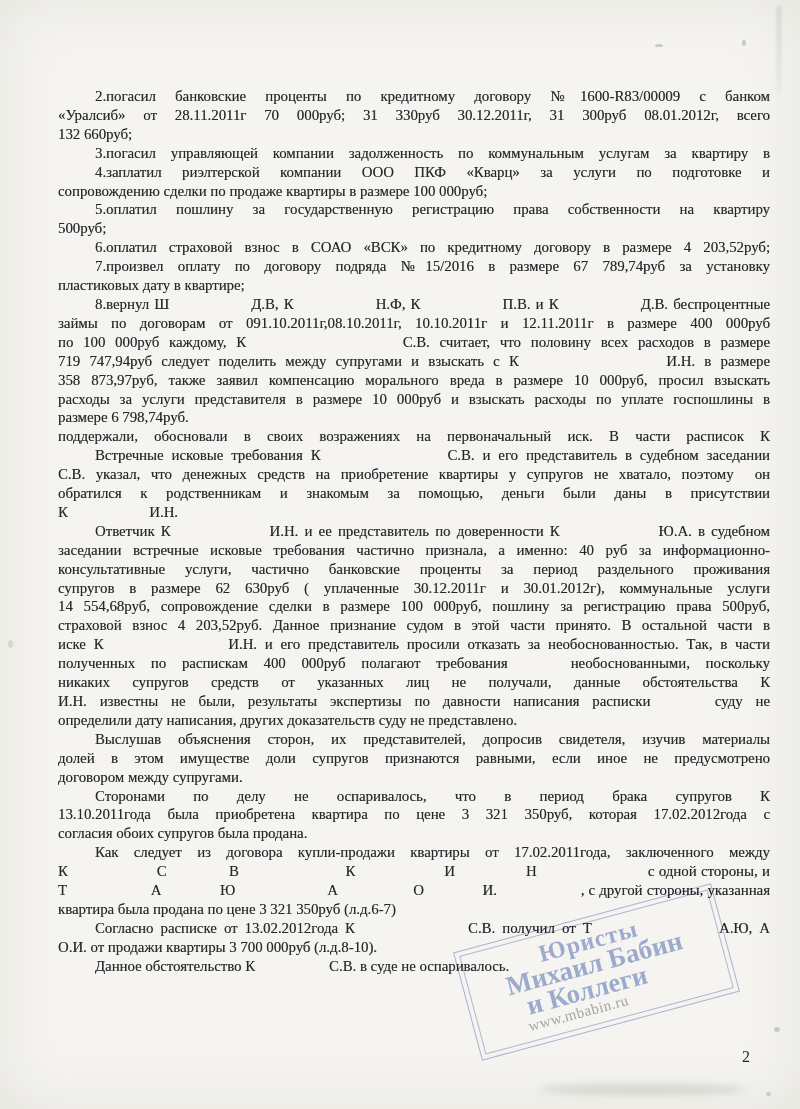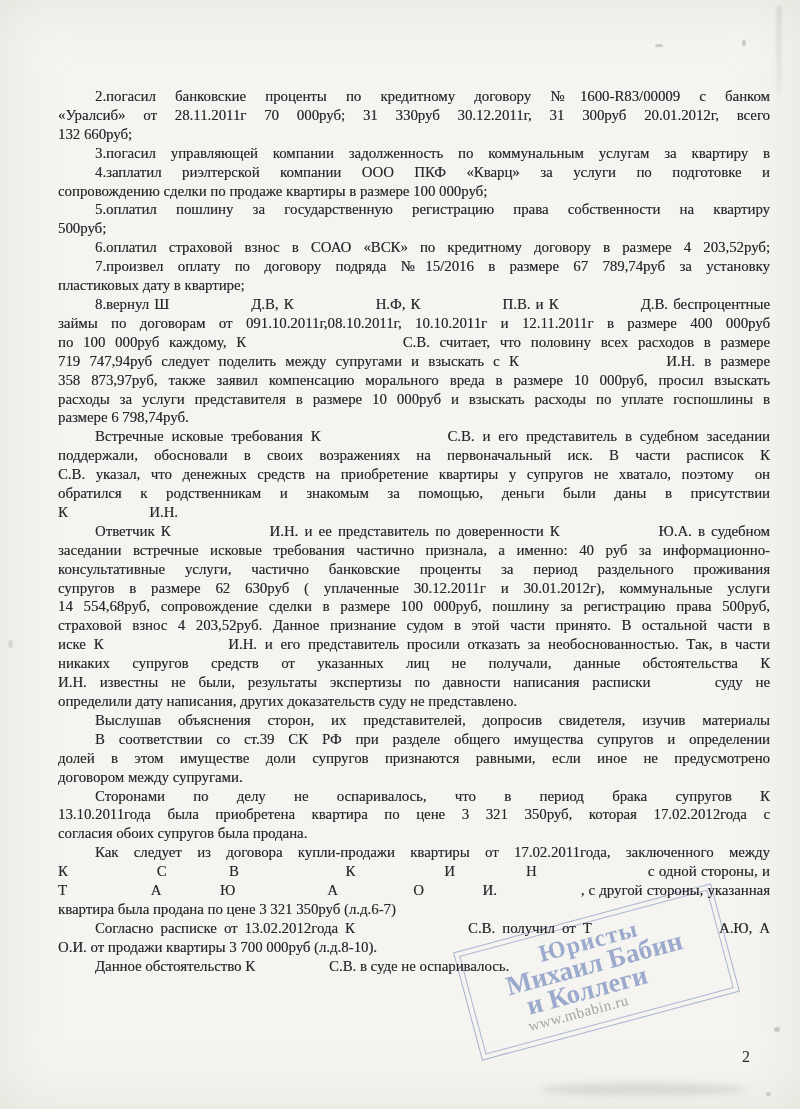--- a/index.html
+++ b/index.html
@@ -58,21 +58,21 @@
   .sp5 { left:8px;  top:640px;  width:5px; height:8px; opacity:.6; }
 </style>
 </head>
 <body>
 
 <div class="page">
 
   <div class="doc-body">
       <div class="para">
         <div class="line first">2.погасил банковские проценты по кредитному договору №1600-R83/00009 с банком</div>
-        <div class="line">«Уралсиб» от 28.11.2011г 70 000руб; 31 330руб 30.12.2011г, 31 300руб 20.01.2012г, всего</div>
+        <div class="line">«Уралсиб» от 28.11.2011г 70 000руб; 31 330руб 30.12.2011г, 31 300руб 08.01.2012г, всего</div>
         <div class="line last">132 660руб;</div>
       </div>
       <div class="para">
         <div class="line first">3.погасил управляющей компании задолженность по коммунальным услугам за квартиру в</div>
       </div>
       <div class="para">
         <div class="line first">4.заплатил риэлтерской компании ООО ПКФ «Кварц» за услуги по подготовке и</div>
         <div class="line last">сопровождению сделки по продаже квартиры в размере 100 000руб;</div>
       </div>
       <div class="para">
@@ -89,43 +89,43 @@
       <div class="para">
         <div class="line first">8.вернул Ш&nbsp;&nbsp;&nbsp;&nbsp;&nbsp;&nbsp;&nbsp;&nbsp;&nbsp;&nbsp;&nbsp;&nbsp;&nbsp;&nbsp;&nbsp;&nbsp;Д.В, К&nbsp;&nbsp;&nbsp;&nbsp;&nbsp;&nbsp;&nbsp;&nbsp;&nbsp;&nbsp;&nbsp;&nbsp;&nbsp;&nbsp;&nbsp;&nbsp;Н.Ф, К&nbsp;&nbsp;&nbsp;&nbsp;&nbsp;&nbsp;&nbsp;&nbsp;&nbsp;&nbsp;&nbsp;&nbsp;&nbsp;&nbsp;&nbsp;&nbsp;П.В. и К&nbsp;&nbsp;&nbsp;&nbsp;&nbsp;&nbsp;&nbsp;&nbsp;&nbsp;&nbsp;&nbsp;&nbsp;&nbsp;&nbsp;&nbsp;&nbsp;Д.В. беспроцентные</div>
         <div class="line">займы по договорам от 091.10.2011г,08.10.2011г, 10.10.2011г и 12.11.2011г в размере 400 000руб</div>
         <div class="line">по 100 000руб каждому, К&nbsp;&nbsp;&nbsp;&nbsp;&nbsp;&nbsp;&nbsp;&nbsp;&nbsp;&nbsp;&nbsp;&nbsp;&nbsp;&nbsp;&nbsp;&nbsp;С.В. считает, что половину всех расходов в размере</div>
         <div class="line">719 747,94руб следует поделить между супругами и взыскать с К&nbsp;&nbsp;&nbsp;&nbsp;&nbsp;&nbsp;&nbsp;&nbsp;&nbsp;&nbsp;&nbsp;&nbsp;&nbsp;&nbsp;&nbsp;&nbsp;И.Н. в размере</div>
         <div class="line">358 873,97руб, также заявил компенсацию морального вреда в размере 10 000руб, просил взыскать</div>
         <div class="line">расходы за услуги представителя в размере 10 000руб и взыскать расходы по уплате госпошлины в</div>
         <div class="line last">размере 6 798,74руб.</div>
       </div>
       <div class="para">
+        <div class="line">поддержали, обосновали в своих возражениях на первоначальный иск. В части расписок К</div>
         <div class="line first">Встречные исковые требования К&nbsp;&nbsp;&nbsp;&nbsp;&nbsp;&nbsp;&nbsp;&nbsp;&nbsp;&nbsp;&nbsp;&nbsp;&nbsp;&nbsp;&nbsp;&nbsp;С.В. и его представитель в судебном заседании</div>
-        <div class="line">поддержали, обосновали в своих возражениях на первоначальный иск. В части расписок К</div>
         <div class="line">С.В. указал, что денежных средств на приобретение квартиры у супругов не хватало, поэтому&nbsp;&nbsp;он</div>
         <div class="line">обратился к родственникам и знакомым за помощью, деньги были даны в присутствии</div>
         <div class="line last">К&nbsp;&nbsp;&nbsp;&nbsp;&nbsp;&nbsp;&nbsp;&nbsp;&nbsp;&nbsp;&nbsp;&nbsp;&nbsp;&nbsp;&nbsp;&nbsp;&nbsp;&nbsp;&nbsp;&nbsp;&nbsp;&nbsp;И.Н.</div>
       </div>
       <div class="para">
         <div class="line first">Ответчик К&nbsp;&nbsp;&nbsp;&nbsp;&nbsp;&nbsp;&nbsp;&nbsp;&nbsp;&nbsp;&nbsp;&nbsp;&nbsp;&nbsp;&nbsp;&nbsp;И.Н. и ее представитель по доверенности К&nbsp;&nbsp;&nbsp;&nbsp;&nbsp;&nbsp;&nbsp;&nbsp;&nbsp;&nbsp;&nbsp;&nbsp;&nbsp;&nbsp;&nbsp;&nbsp;Ю.А. в судебном</div>
         <div class="line">заседании встречные исковые требования частично признала, а именно: 40 руб за информационно-</div>
         <div class="line">консультативные услуги, частично банковские проценты за период раздельного проживания</div>
         <div class="line">супругов в размере 62 630руб ( уплаченные 30.12.2011г и 30.01.2012г), коммунальные услуги</div>
         <div class="line">14 554,68руб, сопровождение сделки в размере 100 000руб, пошлину за регистрацию права 500руб,</div>
         <div class="line">страховой взнос 4 203,52руб. Данное признание судом в этой части принято. В остальной части в</div>
         <div class="line">иске К&nbsp;&nbsp;&nbsp;&nbsp;&nbsp;&nbsp;&nbsp;&nbsp;&nbsp;&nbsp;&nbsp;&nbsp;&nbsp;&nbsp;&nbsp;&nbsp;И.Н. и его представитель просили отказать за необоснованностью. Так, в части</div>
+        <div class="line">полученных по распискам 400 000руб полагают требования&nbsp;&nbsp;&nbsp;&nbsp;необоснованными, поскольку</div>
         <div class="line">никаких супругов средств от указанных лиц не получали, данные обстоятельства К</div>
         <div class="line">И.Н. известны не были, результаты экспертизы по давности написания расписки&nbsp;&nbsp;&nbsp;&nbsp;&nbsp;суду не</div>
         <div class="line last">определили дату написания, других доказательств суду не представлено.</div>
       </div>
       <div class="para">
         <div class="line first">Выслушав объяснения сторон, их представителей, допросив свидетеля, изучив материалы</div>
       </div>
       <div class="para">
-        <div class="line first">В соответствии со ст.39 СК РФ при разделе общего имущества супругов и определении</div>
         <div class="line">долей в этом имуществе доли супругов признаются равными, если иное не предусмотрено</div>
         <div class="line last">договором между супругами.</div>
       </div>
       <div class="para">
         <div class="line first">Сторонами по делу не оспаривалось, что в период брака супругов К</div>
         <div class="line">13.10.2011года была приобретена квартира по цене 3 321 350руб, которая 17.02.2012года с</div>
         <div class="line last">согласия обоих супругов была продана.</div>
       </div>
       <div class="para">
         <div class="line first">Как следует из договора купли-продажи квартиры от 17.02.2011года, заключенного между</div>

